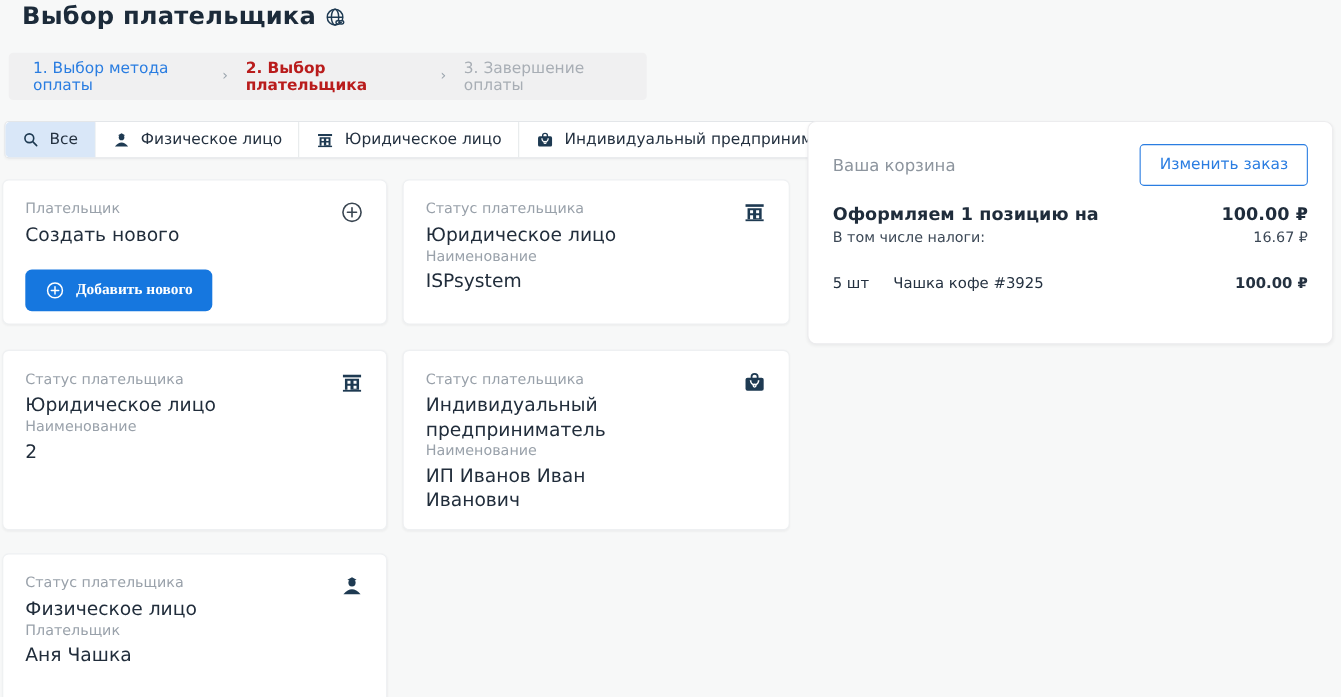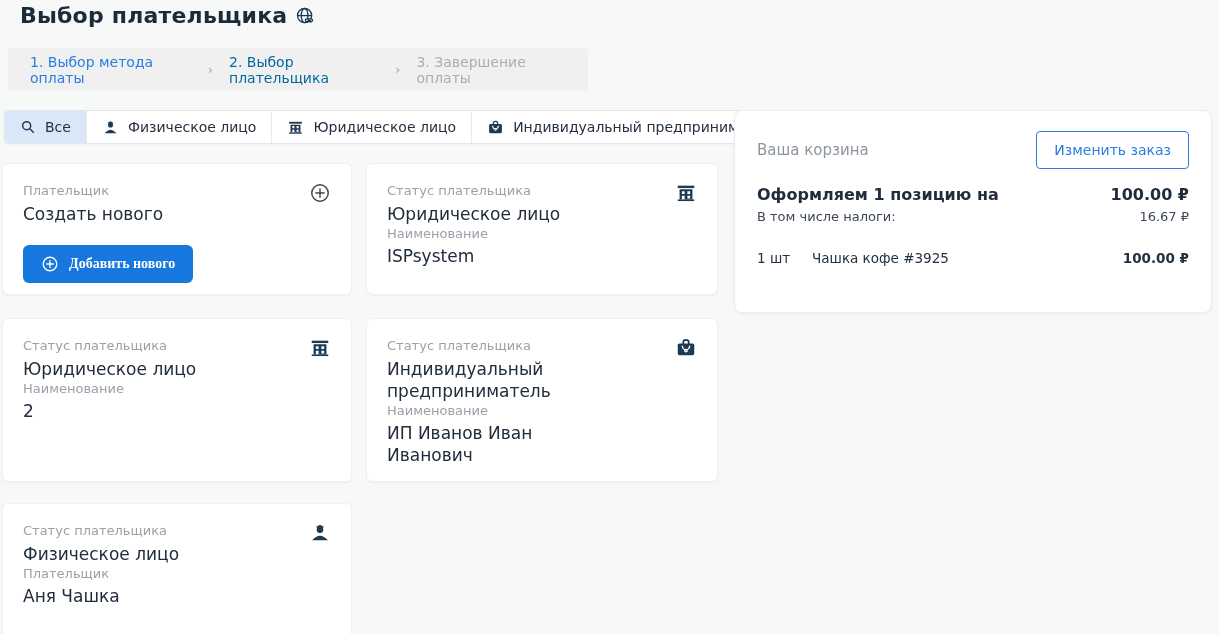--- a/index.html
+++ b/index.html
@@ -18,21 +18,21 @@
   .globe-icon svg { display: block; }
 
   
   .breadcrumb {
     position: absolute; left: 8px; top: 48px; width: 580px; height: 43px;
     background: #f0f0f1; border-radius: 4px;
     display: flex; align-items: center; padding: 0 22px; gap: 16px;
     font-size: 14px;
   }
   .crumb-link { color: #2a7de1; cursor: pointer; }
-  .crumb-current { color: #0369a1; }
+  .crumb-current { color: #b91c1c; font-weight: bold; }
   .crumb-upcoming { color: #a8aeb5; }
   .crumb-sep { color: #9aa4ad; font-size: 13px; }
 
   
   .tab-bar {
     position: absolute; left: 4px; top: 110px; height: 34px;
     display: inline-flex; align-items: stretch;
     background: #ffffff; border: 1px solid #e3e6e9; border-radius: 4px;
     box-shadow: 0 1px 2px rgba(0,0,0,0.03);
   }
@@ -278,19 +278,19 @@
     </div>
     <div class="cart-total-row">
       <span class="cart-total-label">Оформляем 1 позицию на</span>
       <span class="cart-total-value">100.00 ₽</span>
     </div>
     <div class="cart-tax-row">
       <span class="cart-tax-label">В том числе налоги:</span>
       <span class="cart-tax-value">16.67 ₽</span>
     </div>
     <div class="cart-item-row">
-      <span class="item-qty">1 шт</span>
+      <span class="item-qty">5 шт</span>
       <span class="item-name">Чашка кофе #3925</span>
       <span class="item-price">100.00 ₽</span>
     </div>
   </div>
 
 </div>
 
 </body></html>

